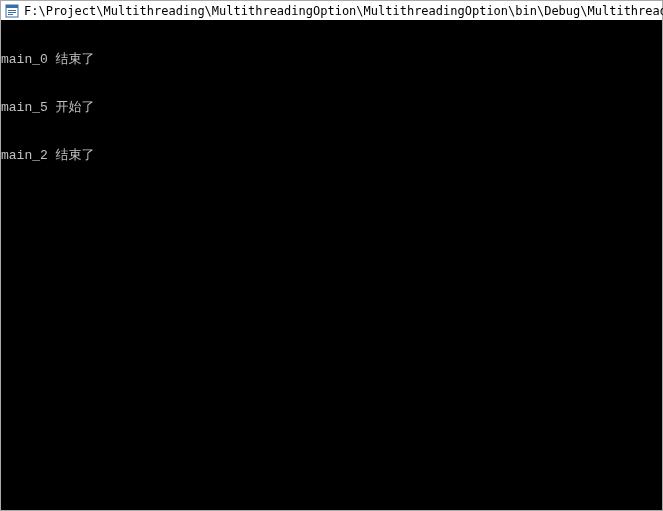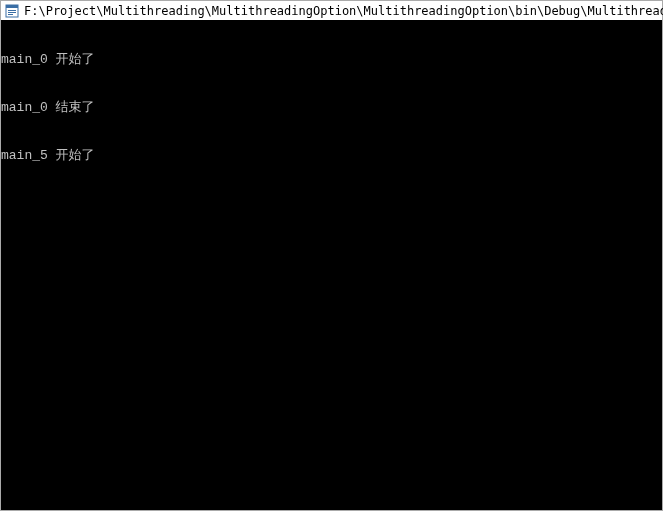--- a/index.html
+++ b/index.html
@@ -21,23 +21,23 @@
         <rect x="1" y="1" width="12" height="12" fill="#fff" stroke="#3a6ea5" stroke-width="1"></rect>
         <rect x="1" y="1" width="12" height="3" fill="#3a6ea5"></rect>
         <rect x="3" y="6" width="8" height="1" fill="#3a6ea5"></rect>
         <rect x="3" y="8" width="8" height="1" fill="#3a6ea5"></rect>
         <rect x="3" y="10" width="5" height="1" fill="#3a6ea5"></rect>
       </svg>
     </span>
     <span>F:\Project\Multithreading\MultithreadingOption\MultithreadingOption\bin\Debug\MultithreadingOption.exe</span>
   </div>
   <div class="console">
-    <div class="console-line">main_0 开始了</div>
     <div class="console-line">main_0 结束了</div>
     <div class="console-line">main_5 开始了</div>
+    <div class="console-line">main_2 结束了</div>
     
     
     
     
     
     
     
     
     
     

